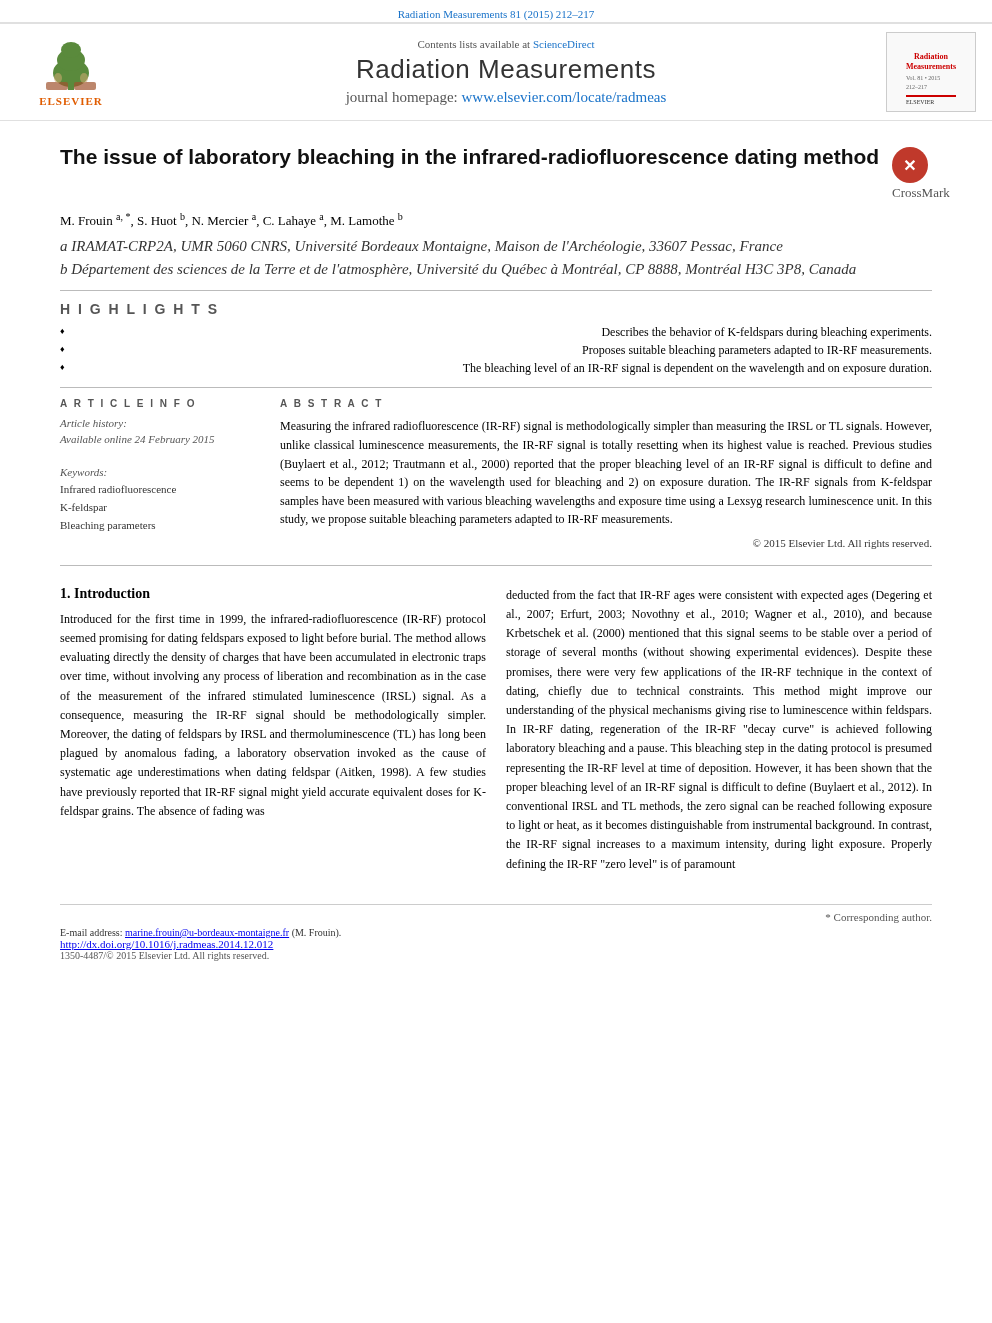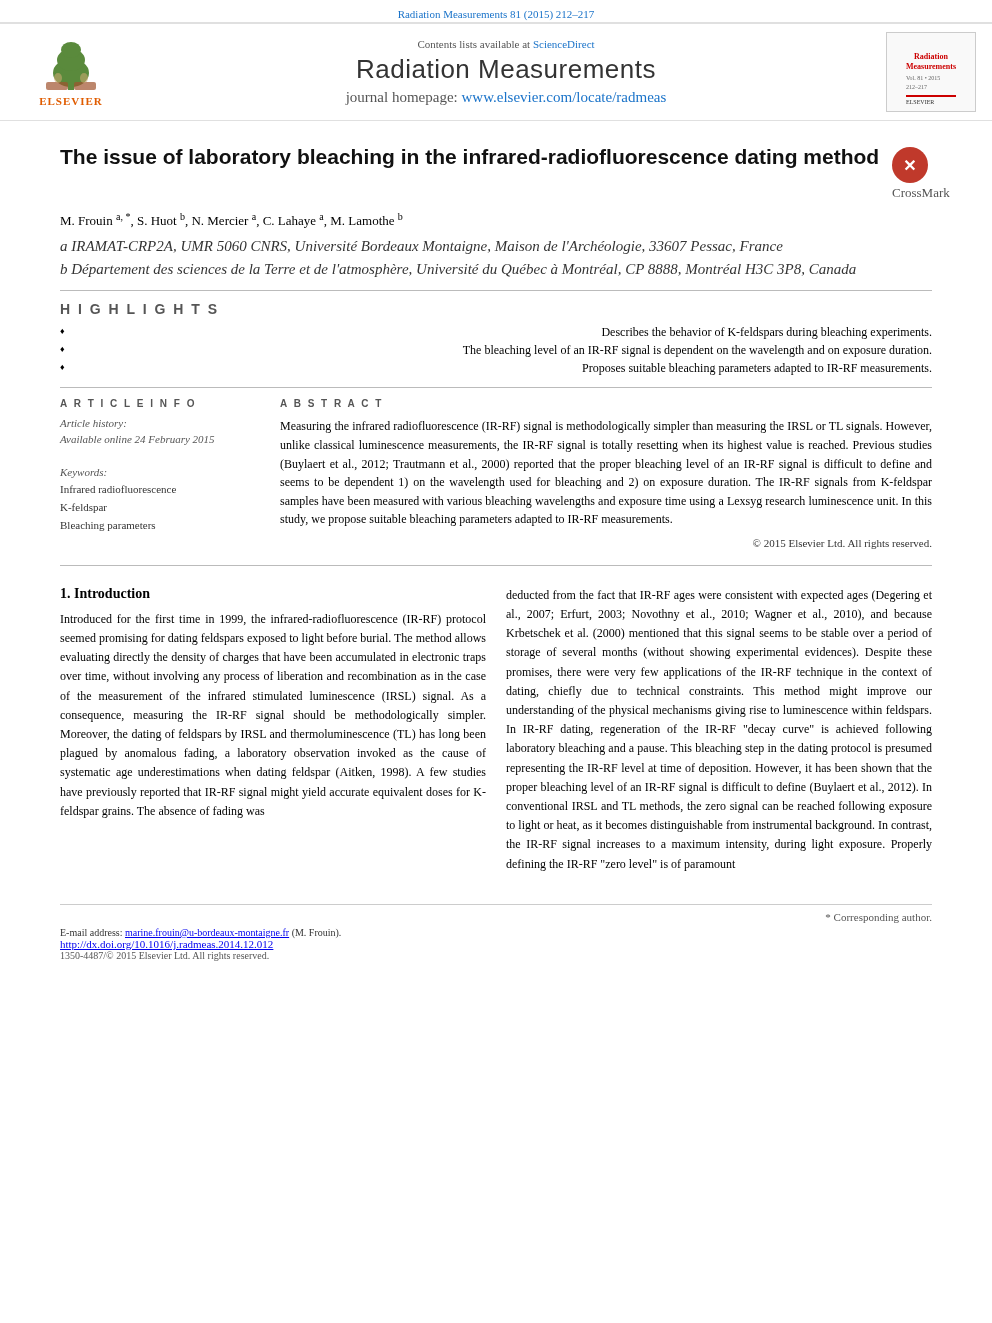--- a/index.html
+++ b/index.html
@@ -396,22 +396,22 @@
   <div class="affiliations">
     <div>a IRAMAT-CRP2A, UMR 5060 CNRS, Université Bordeaux Montaigne, Maison de l'Archéologie, 33607 Pessac, France</div>
     <div>b Département des sciences de la Terre et de l'atmosphère, Université du Québec à Montréal, CP 8888, Montréal H3C 3P8, Canada</div>
   </div>
 
   <hr class="divider">
 
   <div class="highlights-section">
     <div class="section-label">H I G H L I G H T S</div>
     <div class="highlight-item">Describes the behavior of K-feldspars during bleaching experiments.</div>
+    <div class="highlight-item">Proposes suitable bleaching parameters adapted to IR-RF measurements.</div>
     <div class="highlight-item">The bleaching level of an IR-RF signal is dependent on the wavelength and on exposure duration.</div>
-    <div class="highlight-item">Proposes suitable bleaching parameters adapted to IR-RF measurements.</div>
   </div>
 
   <hr class="divider">
 
   <div class="two-col">
 
     <div class="left-col">
       <div class="article-info-label">A R T I C L E   I N F O</div>
       <div class="article-history">Article history:</div>
       <div class="article-history">Available online 24 February 2015</div>

